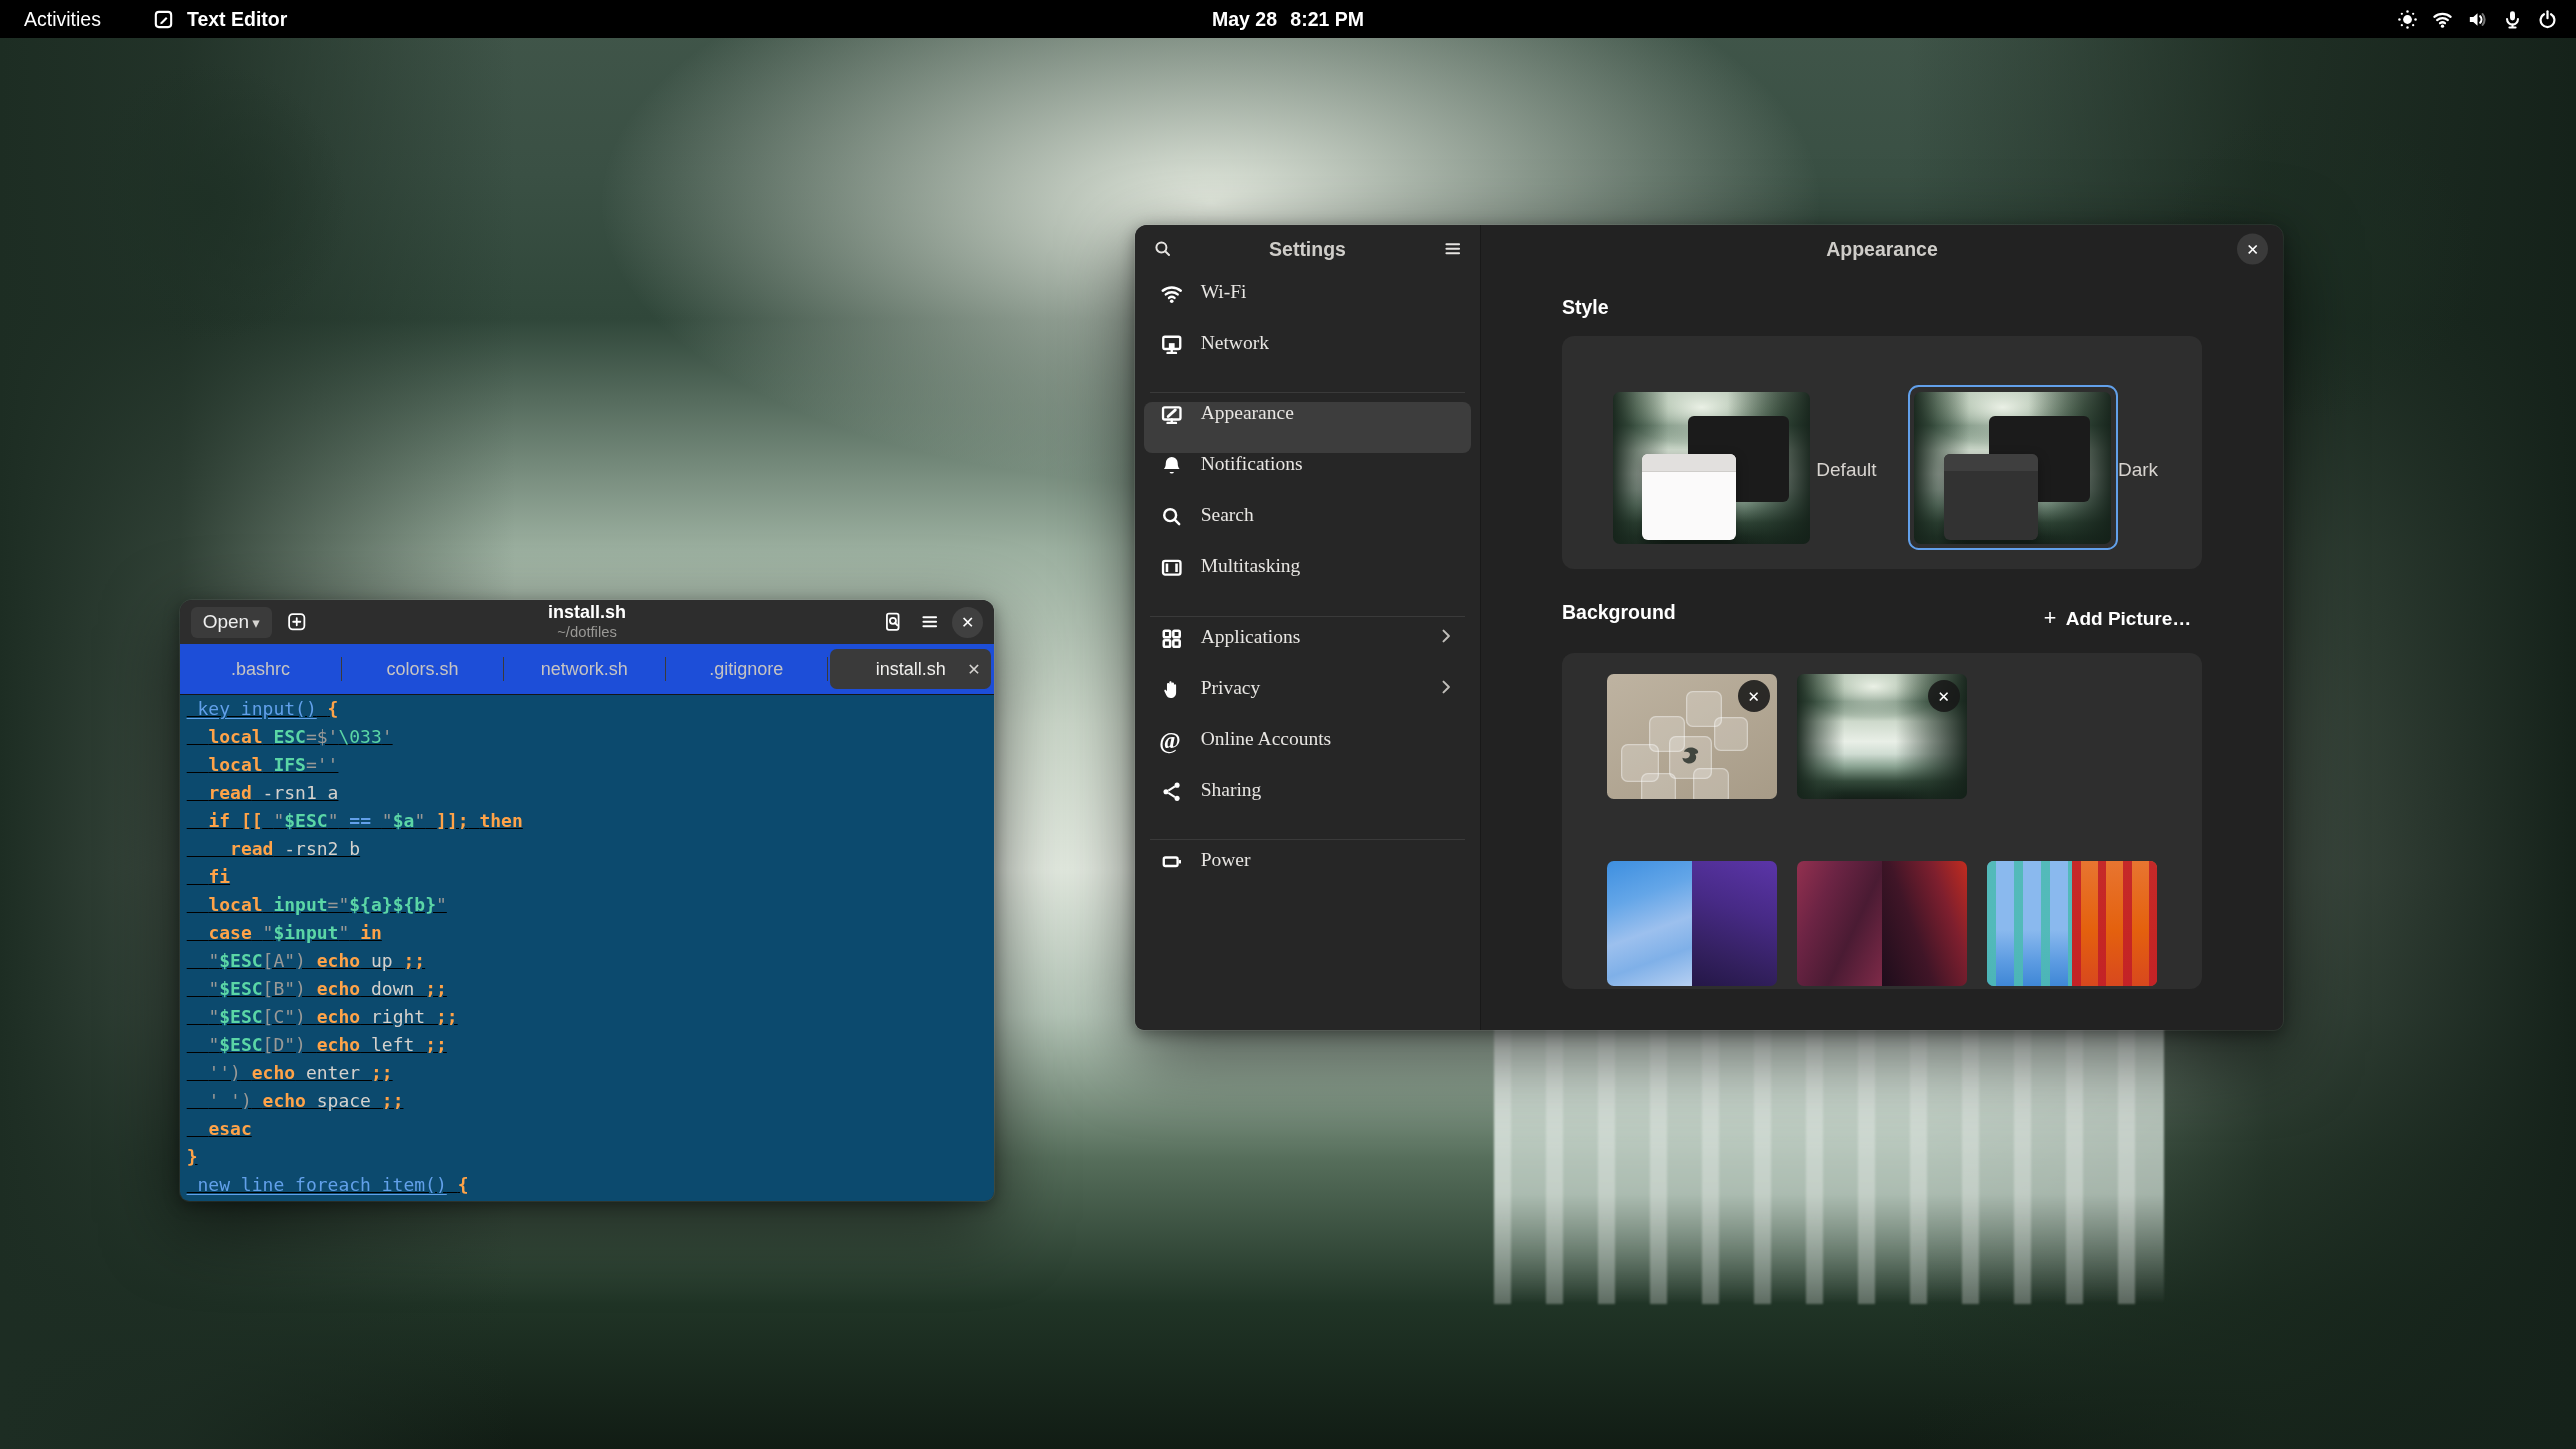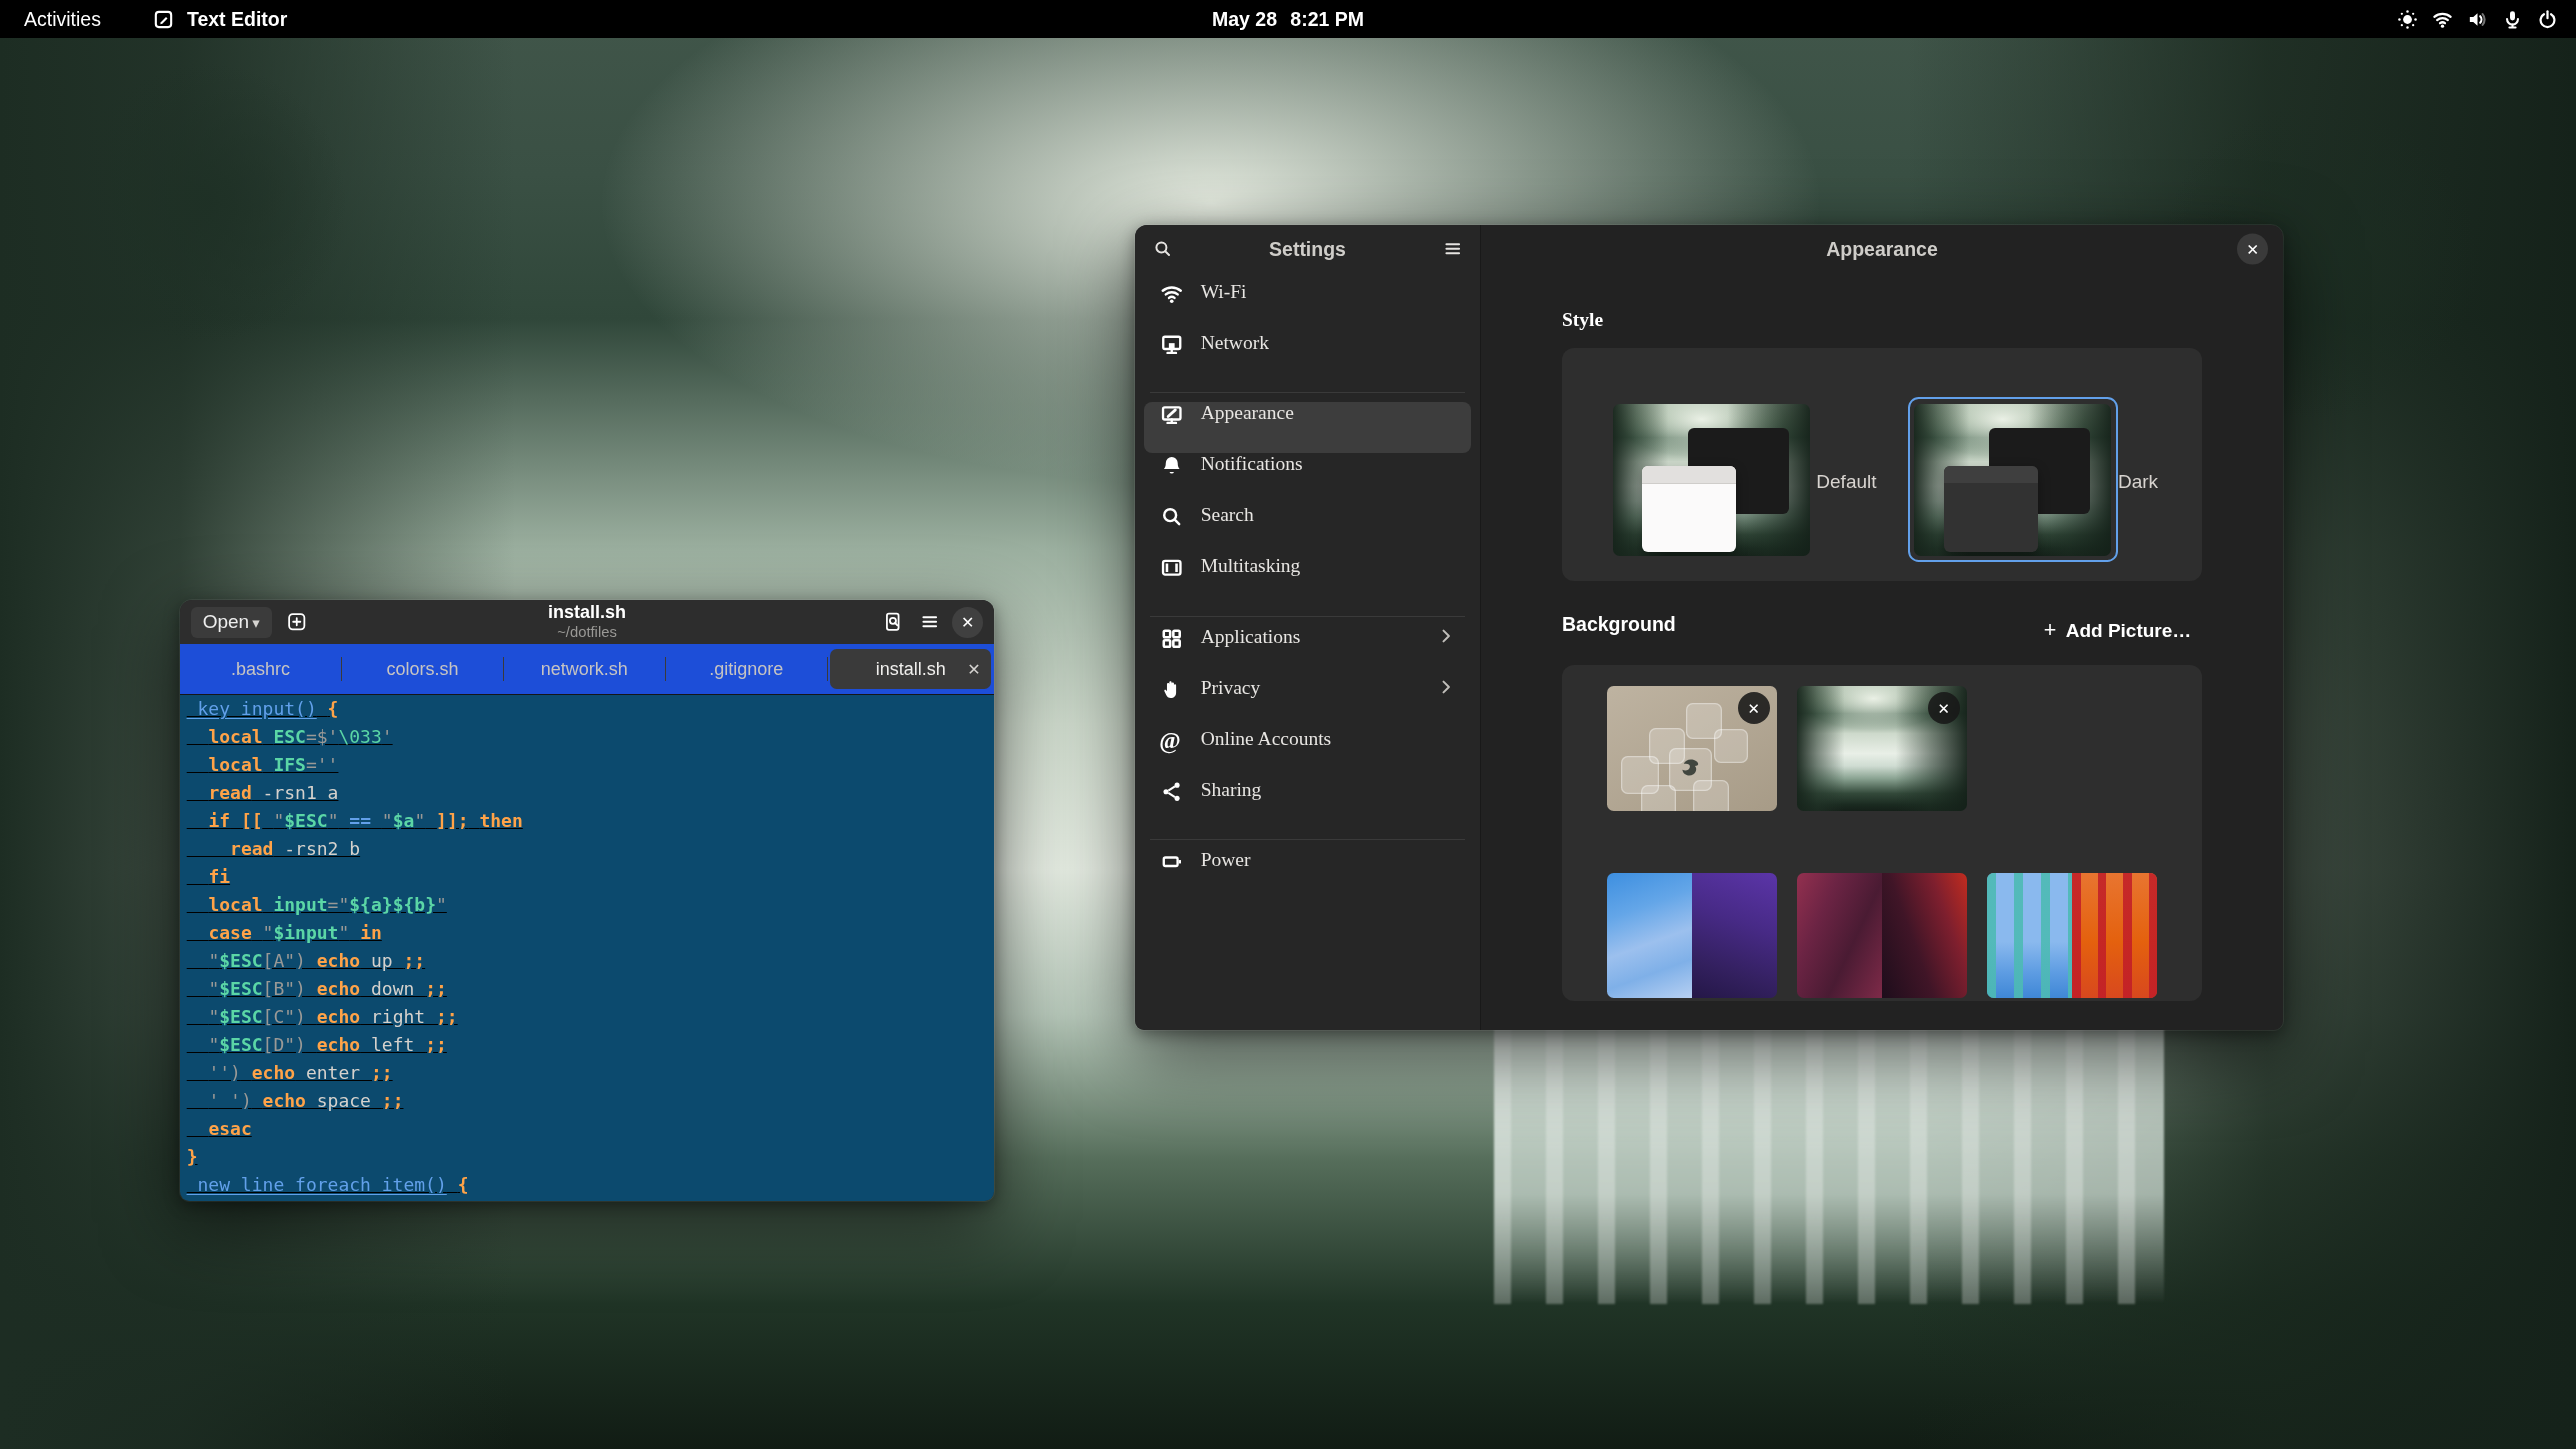--- a/index.html
+++ b/index.html
@@ -74,21 +74,21 @@
   .sb-item .chev{margin-left:auto;width:20px;height:20px;color:#c0beba;}
   .sb-div{height:0.7px;background:#3a3a3a;margin:9.4px 5.4px;}
   .at-glyph{font-size:23px;font-weight:700;color:#fff;line-height:25.5px;}
   .st-main{flex:1;background:#222;display:flex;flex-direction:column;overflow:hidden;}
   .main-header{height:48px;position:relative;display:flex;align-items:center;justify-content:center;flex:0 0 auto;}
   .main-title{color:#cfcdc9;font-weight:700;font-size:19.5px;}
   .main-close{position:absolute;right:14.8px;top:50%;transform:translateY(-50%);width:31px;height:31px;
     border-radius:50%;background:#3a3a3a;color:#fff;display:flex;align-items:center;justify-content:center;font-size:15.4px;}
   .main-body{padding:0 81px;overflow:hidden;}
   .sec-heading{color:#ffffff;font-weight:700;font-size:19.5px;}
-  .style-heading{margin-top:36px;font-family:Liberation Serif, serif;}
+  .style-heading{margin-top:23px;}
   .style-card{margin-top:17.4px;background:#2e2e2e;border-radius:12px;height:233px;
     display:flex;justify-content:center;gap:31px;padding-top:29.5px;box-sizing:border-box;}
   .theme-option{display:flex;align-items:center;}
   .tile-frame{border:2.7px solid transparent;border-radius:10.7px;padding:4.7px;}
   .tile-frame.selected{border-color:#62a0ea;}
   .theme-tile{width:197px;height:152px;border-radius:6.7px;position:relative;overflow:hidden;}
   .theme-label{margin-top:5.4px;color:#d8d4d0;font-size:19px;}
   .mini-win{position:absolute;border-radius:6px;overflow:hidden;}
   .mw-back{left:75px;top:24px;width:101px;height:86px;background:#1b1b1b;}
   .mw-front{left:29.5px;top:62px;width:94px;height:86px;box-shadow:0 4px 12px rgba(0,0,0,.35);}

